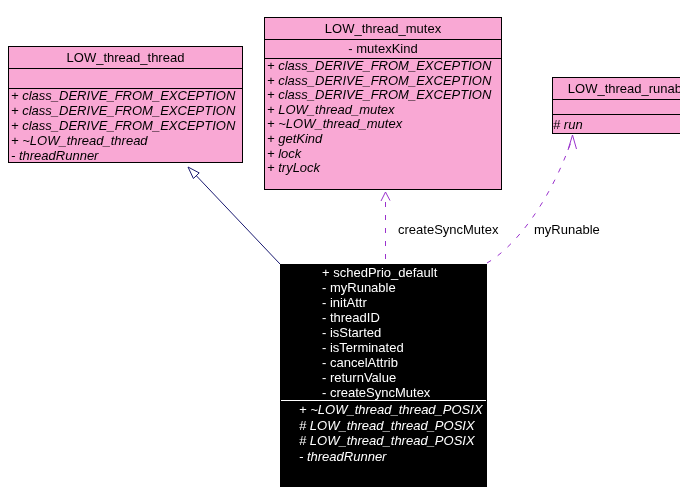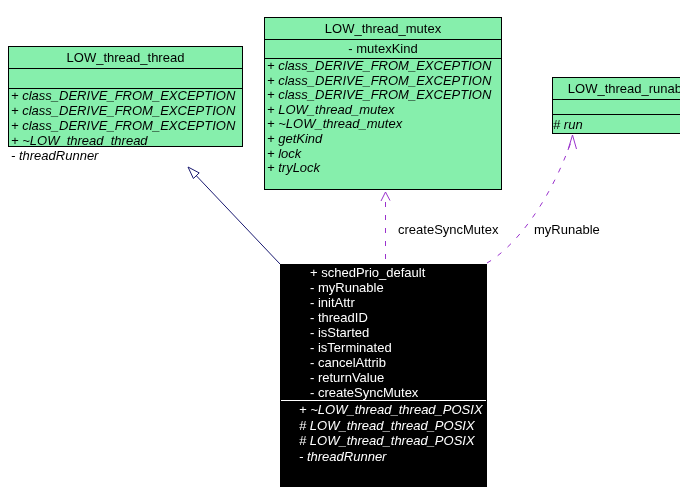--- a/index.html
+++ b/index.html
@@ -2,52 +2,52 @@
 <html><head>
 <meta charset="utf-8">
 <style>
   html,body{margin:0;padding:0;background:#ffffff;}
   .canvas{
     position:relative;width:680px;height:502px;background:#ffffff;
     font-family:"Liberation Sans",sans-serif;font-size:13px;color:#000;
     overflow:hidden;
   }
   .uml-box{
-    position:absolute;border:1px solid #000;background:#86efac;
+    position:absolute;border:1px solid #000;background:#f9a8d4;
     box-sizing:border-box;
   }
   .uml-title{
     text-align:center;border-bottom:1px solid #000;box-sizing:border-box;
     white-space:nowrap;overflow:visible;
   }
   .uml-attrs{
     border-bottom:1px solid #000;box-sizing:border-box;overflow:visible;
   }
   .uml-methods{overflow:visible;font-style:italic;}
   .row{white-space:nowrap;overflow:visible;}
   
-  .b1{left:8px;top:46px;width:235px;height:101px;}
+  .b1{left:8px;top:46px;width:235px;height:117px;}
   .b1 .uml-title{height:22px;line-height:21px;}
   .b1 .uml-attrs{height:20px;}
   .b1 .uml-methods .row{line-height:14.9px;padding-left:2px;}
   
   .b2{left:264px;top:17px;width:238px;height:173px;}
   .b2 .uml-title{height:22px;line-height:21px;}
   .b2 .uml-attrs{height:19px;line-height:18px;text-align:center;}
   .b2 .uml-methods .row{line-height:14.6px;padding-left:2px;}
   
   .b3{left:552px;top:77px;width:156px;height:57px;}
   .b3 .uml-title{height:22px;line-height:21px;}
   .b3 .uml-attrs{height:15px;}
   .b3 .uml-methods .row{line-height:19px;text-align:left;}
   
   .b4{left:280px;top:264px;width:207px;height:223px;background:#000;color:#fff;border-color:#000;}
   .b4 .uml-title{height:21px;line-height:20px;border-bottom:1px solid #fff;}
   .b4 .uml-attrs{height:136px;border-bottom:1px solid #fff;}
-  .b4 .uml-attrs .row{line-height:15px;padding-left:29px;}
+  .b4 .uml-attrs .row{line-height:15px;padding-left:41px;}
   .b4 .uml-methods{padding-top:1px;}
   .b4 .uml-methods .row{line-height:15.6px;padding-left:18px;}
   .edge-label{position:absolute;white-space:nowrap;line-height:15px;margin-left:7px;}
   svg.overlay{position:absolute;left:0;top:0;width:680px;height:502px;pointer-events:none;}
 </style>
 </head>
 <body>
 
 <div class="canvas">
 

